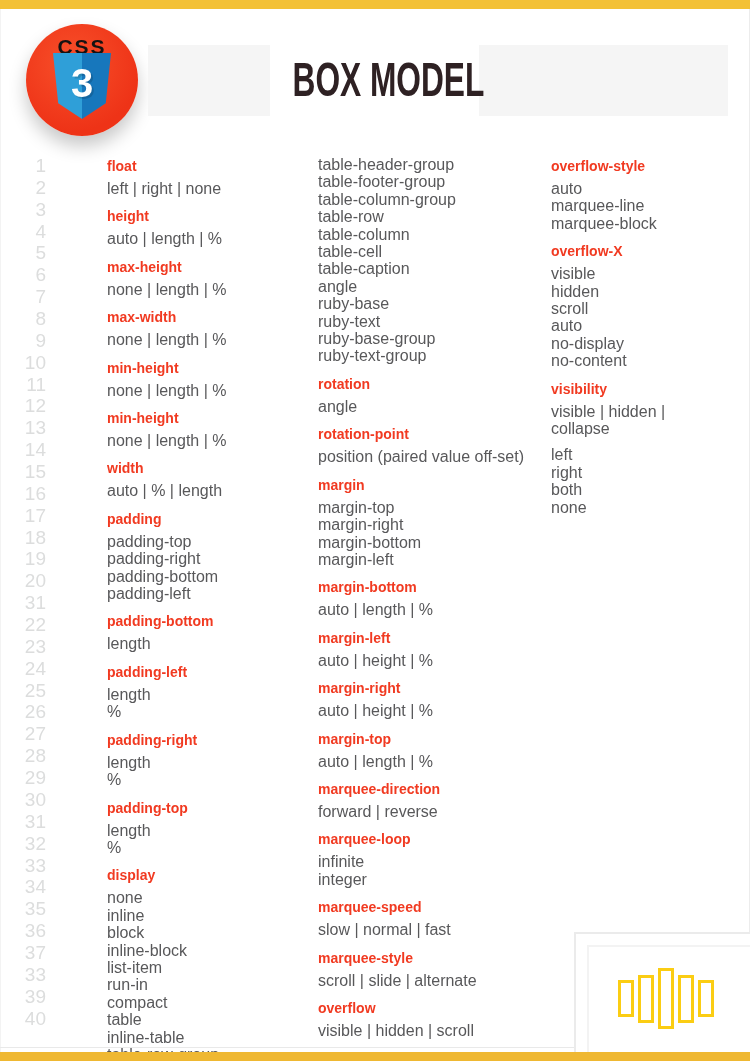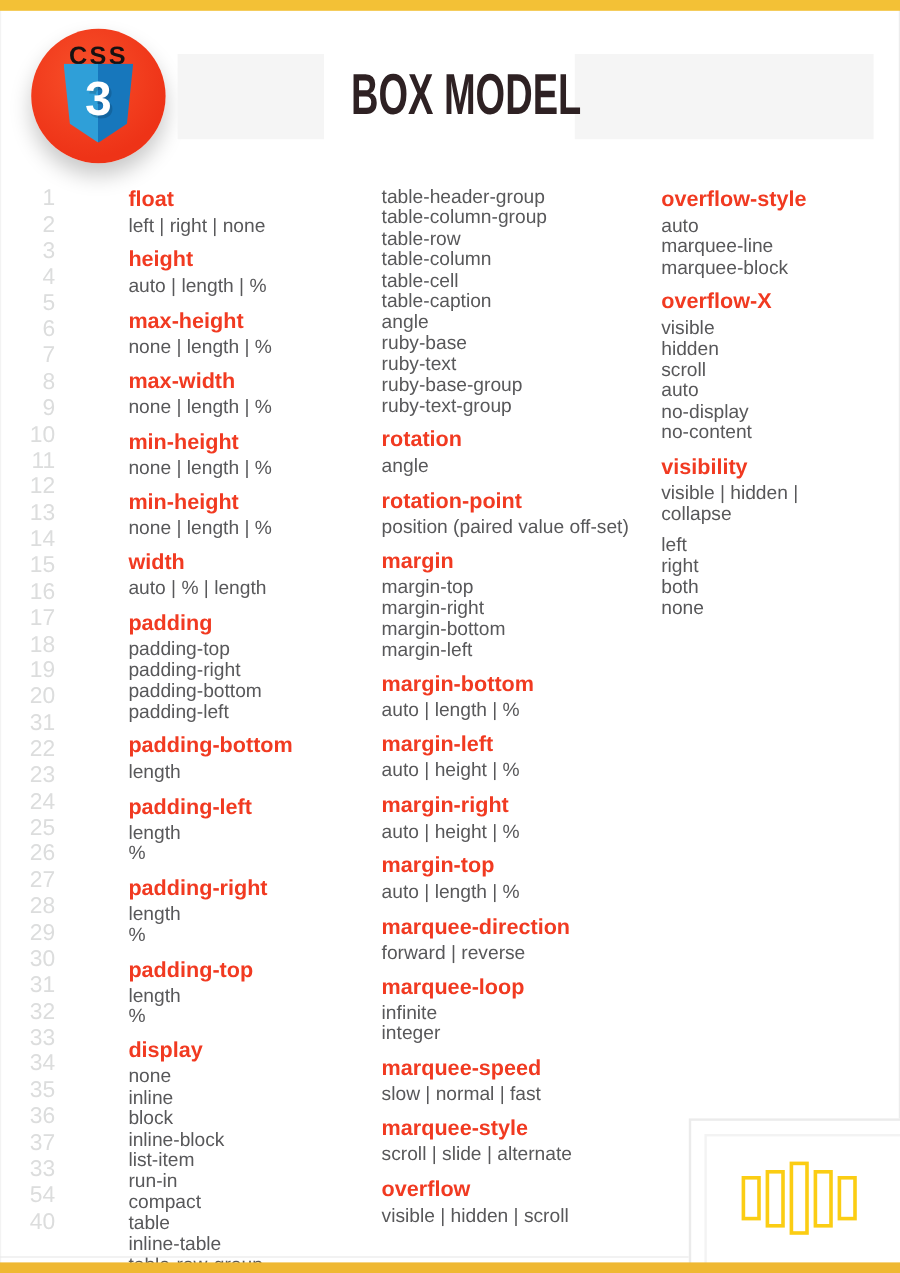--- a/index.html
+++ b/index.html
@@ -36,21 +36,21 @@
   
   .gutter { position:absolute; left:0; top:155px; width:46px; text-align:right; }
   .ln { height:21.87px; line-height:21.87px; font-size:19px; color:#dcdddd; }
 
   
   .col { position:absolute; top:156px; font-size:16px; color:#58585a; }
   .col.c0 { left:107px; width:210px; }
   .col.c1 { left:318px; width:240px; }
   .col.c2 { left:551px; width:175px; }
   .group { margin-bottom:9px; }
-  .prop { color:#f13a21; font-weight:bold; font-size:18px; line-height:20px; margin-bottom:4px; }
+  .prop { color:#f13a21; font-weight:bold; font-size:14px; line-height:20px; margin-bottom:4px; }
   .val  { line-height:17.4px; }
 
   
   .footer-line { position:absolute; left:0; top:1047px; width:574px; height:1px; background:#e9e9e9; }
   .deco-outer { position:absolute; left:574px; top:932px; width:300px; height:300px;
                 border:2px solid #ebebeb; background:#fff; }
   .deco-inner { position:absolute; left:587px; top:945px; width:300px; height:300px;
                 border:2px solid #f3f3f3; background:#fff; }
   .bars { position:absolute; left:618px; top:966px; width:96px; height:65px;
           display:flex; align-items:center; justify-content:center; gap:4px; }
@@ -106,21 +106,21 @@
       <div class="ln">29</div>
       <div class="ln">30</div>
       <div class="ln">31</div>
       <div class="ln">32</div>
       <div class="ln">33</div>
       <div class="ln">34</div>
       <div class="ln">35</div>
       <div class="ln">36</div>
       <div class="ln">37</div>
       <div class="ln">33</div>
-      <div class="ln">54</div>
+      <div class="ln">39</div>
       <div class="ln">40</div>
     </div>
 
   <div class="col c0">
       <div class="group">
         <div class="prop">float</div>
         <div class="val">left | right | none</div>
       </div>
       <div class="group">
         <div class="prop">height</div>
@@ -182,20 +182,21 @@
         <div class="val">run-in</div>
         <div class="val">compact</div>
         <div class="val">table</div>
         <div class="val">inline-table</div>
         <div class="val">table-row-group</div>
       </div>
     </div>
   <div class="col c1">
       <div class="group">
         <div class="val">table-header-group</div>
+        <div class="val">table-footer-group</div>
         <div class="val">table-column-group</div>
         <div class="val">table-row</div>
         <div class="val">table-column</div>
         <div class="val">table-cell</div>
         <div class="val">table-caption</div>
         <div class="val">angle</div>
         <div class="val">ruby-base</div>
         <div class="val">ruby-text</div>
         <div class="val">ruby-base-group</div>
         <div class="val">ruby-text-group</div>

